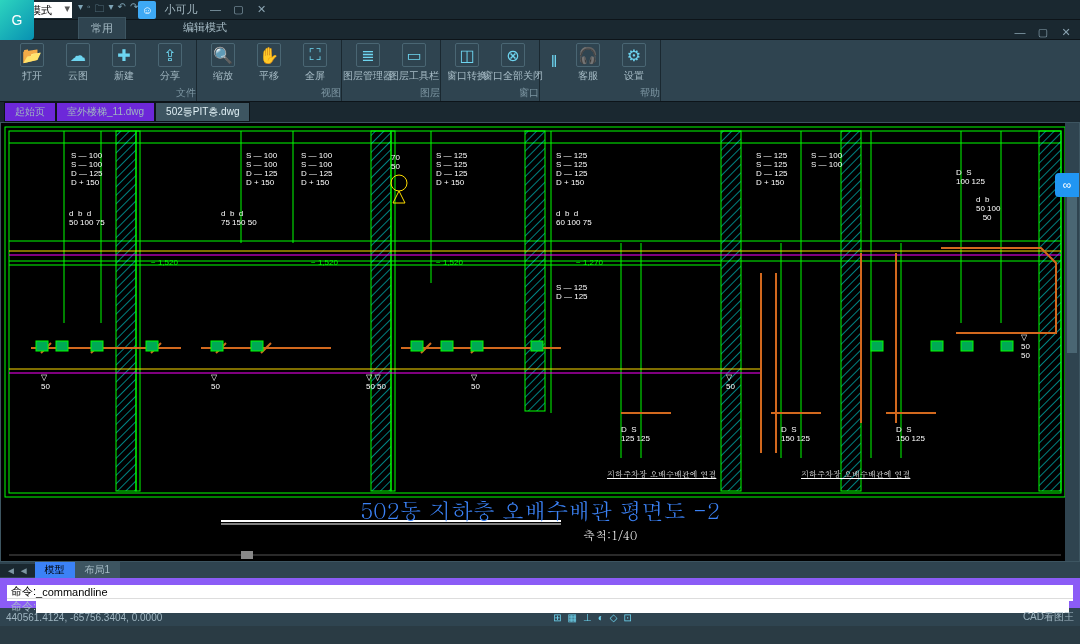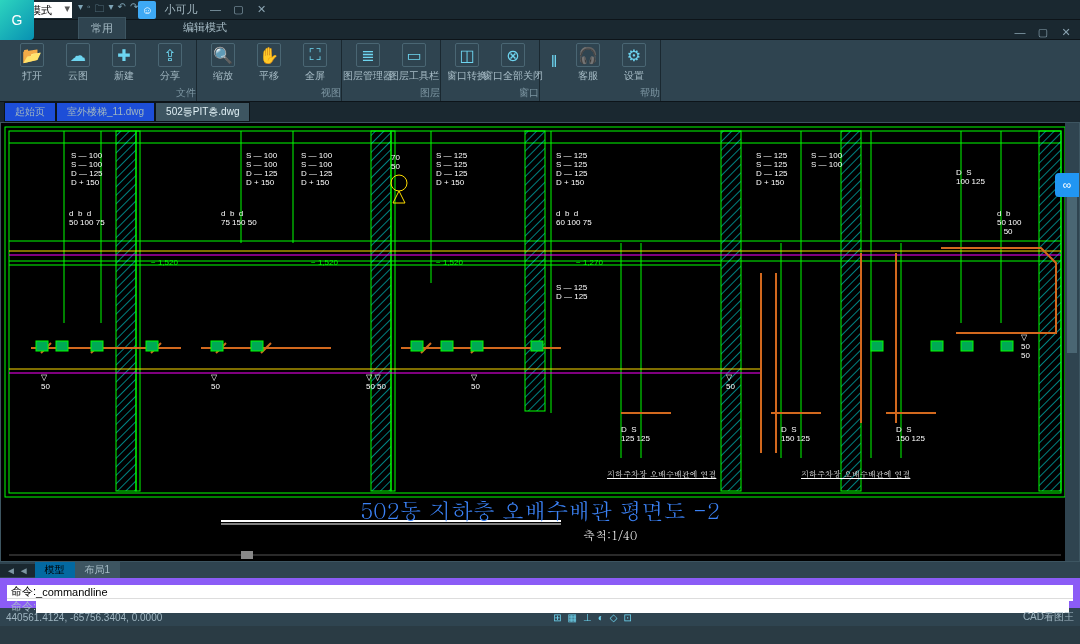--- a/index.html
+++ b/index.html
@@ -17,33 +17,33 @@
 .rtab { padding:3px 12px; font-size:11px; color:#a8bdc7; border:1px solid transparent;margin-left:44px; }
 .rtab.active { background:#2f4450; border:1px solid #3d5561; border-bottom:none; }
 .ribbon { height:62px; background:#2f4450; display:flex; border-bottom:1px solid #0d1419; padding-left:6px; }
 .rgroup { display:flex; flex-direction:column; border-right:1px solid #1a2830; }
 .rgroup .btns { display:flex; flex:1; align-items:center; padding:0 4px; gap:2px;}
 .rgroup .gname { font-size:10px; text-align:right; color:#7d96a2; padding:0 0 2px;}
 .rbtn { display:flex; flex-direction:column; align-items:center; justify-content:center; width:44px; height:46px; gap:2px; cursor:pointer; }
 .rbtn .ico { width:24px; height:24px; display:flex; align-items:center; justify-content:center; color:#6ed5f0; font-size:16px; border:1px solid #4a6673; border-radius:2px;}
 .rbtn .lbl { font-size:10px; color:#a8bdc7; white-space:nowrap; }
 .doc-tabs { height:20px; background:#1a2830; display:flex; align-items:center; padding-left:4px; gap:0; }
-.dtab { padding:2px 10px; font-size:10px; background:#1d4ed8; border:1px solid #0d1419; color:#9fb5c0; }
+.dtab { padding:2px 10px; font-size:10px; background:#6d28d9; border:1px solid #0d1419; color:#9fb5c0; }
 .dtab.active { background:#3d5561; color:#e0f0f5; }
 .canvas { position:relative; height:440px; background:#000; overflow:hidden; border:1px solid #3d5561;}
 .canvas svg { position:absolute; inset:0; }
 .dwg-title { position:absolute; bottom:36px; left:50%; transform:translateX(-50%); color:#3b82f6; font-size:22px; font-family:"Batang",serif; white-space:nowrap;}
 .dwg-scale { position:absolute; bottom:18px; left:54%; color:#fff; font-size:12px; font-family:"Batang",serif;}
 .pipe-note { position:absolute; color:#fff; font-size:8px; font-family:"Batang",serif; white-space:nowrap; text-decoration:underline;}
 .dim-txt { position:absolute; color:#fff; font-size:8px; font-family:Arial; line-height:9px; white-space:pre;}
 .green-dim { position:absolute; color:#0f0; font-size:8px; font-family:Arial;}
 .side-btn { position:absolute; right:0; top:50px; width:24px; height:24px; background:#2196f3; border-radius:4px 0 0 4px; display:flex; align-items:center; justify-content:center; color:#fff; font-size:12px;}
 .mspace-tabs { height:16px; background:#2f4450; display:flex; align-items:center; font-size:10px;}
 .mspace-tabs .arr { background:#1a2830; padding:1px 6px; color:#7d96a2;}
-.mspace-tabs .mtab { padding:1px 10px; background:#0369a1; color:#000;}
+.mspace-tabs .mtab { padding:1px 10px; background:#3b82f6; color:#000;}
 .mspace-tabs .mtab.p { background:#3d5561; color:#a8bdc7;}
 .cmd-area { background:#fff; height:30px; border:7px solid #8b5cf6;}
 .cmd-line { font-size:11px; color:#000; padding:0 4px; height:14px; display:flex; align-items:center; border-bottom:1px solid #ddd;}
 .cmd-input-row { display:flex; align-items:center; height:15px; padding:0 4px;}
 .cmd-input-row input { flex:1; border:none; outline:none; font-size:11px; height:13px;}
 .statusbar { height:18px; background:#2f4450; display:flex; align-items:center; padding:0 6px; font-size:10px; color:#9fb5c0; justify-content:space-between;}
 .statusbar .st-icons { display:flex; gap:6px; color:#6ed5f0;}
 </style>
 </head>
 <body>
@@ -299,21 +299,21 @@
       <div class="dim-txt" style="left: 810px; top: 28px;">S — 100
 S — 100</div>
       <div class="dim-txt" style="left: 955px; top: 45px;">D  S
 100 125</div>
       <div class="dim-txt" style="left: 68px; top: 86px;">d  b  d
 50 100 75</div>
       <div class="dim-txt" style="left: 220px; top: 86px;">d  b  d
 75 150 50</div>
       <div class="dim-txt" style="left: 555px; top: 86px;">d  b  d
 60 100 75</div>
-      <div class="dim-txt" style="left: 975px; top: 86px; margin-left: 21px;">d  b
+      <div class="dim-txt" style="left: 975px; top: 72px;">d  b
 50 100
    50</div>
       <div class="dim-txt" style="left: 555px; top: 160px;">S — 125
 D — 125</div>
       <div class="dim-txt" style="left: 620px; top: 302px;">D  S
 125 125</div>
       <div class="dim-txt" style="left: 780px; top: 302px;">D  S
 150 125</div>
       <div class="dim-txt" style="left: 895px; top: 302px;">D  S
 150 125</div>

